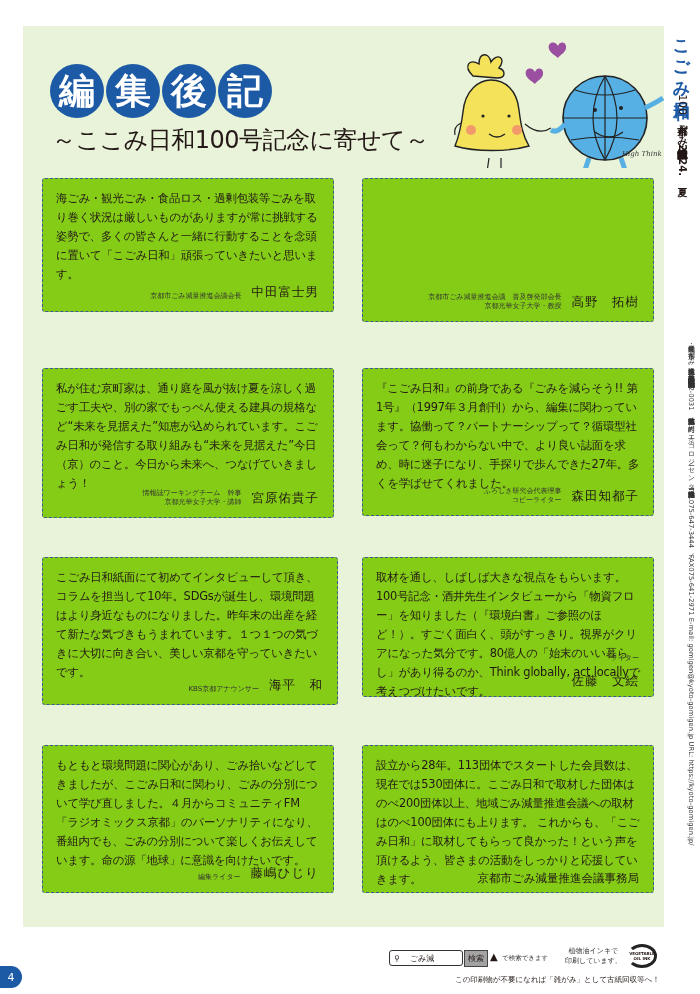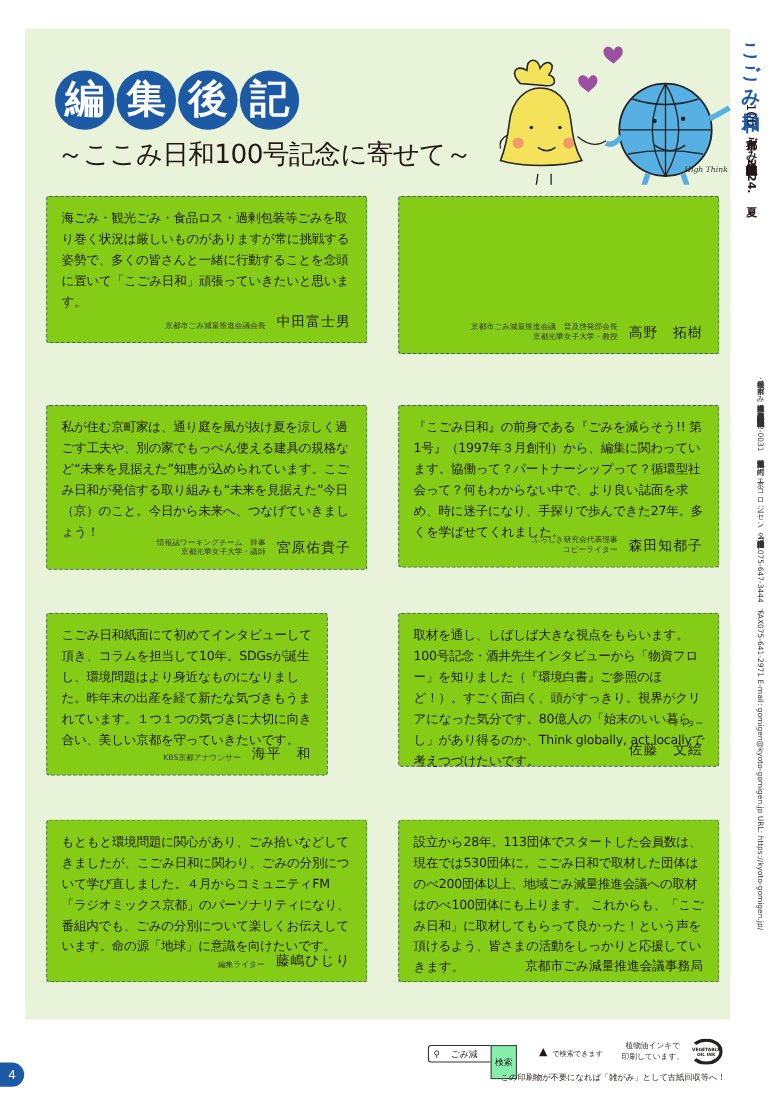--- a/index.html
+++ b/index.html
@@ -66,22 +66,22 @@
       border-radius: 0 11px 11px 0;
       display: flex; align-items: center; justify-content: center;
     }
 
     .footer-search {
       position: absolute; left: 389px; top: 950px; width: 74px; height: 16px;
       border: 1px solid #333; border-radius: 3px; background: #fff;
       display: flex; align-items: center; font-size: 8px; padding-left: 4px; gap: 10px;
     }
     .footer-btn {
-      position: absolute; left: 446px; top: 950px; width: 24px; height: 31px;
-      background: #86efac; border: 1px solid #444; font-size: 8px;
+      position: absolute; left: 464px; top: 950px; width: 24px; height: 17px;
+      background: #a3a3a3; border: 1px solid #444; font-size: 8px;
       display: flex; align-items: center; justify-content: center;
     }
     .footer-cursor { position: absolute; left: 490px; top: 951px; font-size: 10px; }
     .footer-hint { position: absolute; left: 502px; top: 954px; font-size: 6.5px; color: #333; }
     .footer-veg { position: absolute; left: 565px; top: 946px; font-size: 7px; line-height: 10px; text-align: center; color:#333; }
     .veg-logo {
       position: absolute; left: 627px; top: 944px; width: 30px; height: 24px;
       font-size: 4px; display: flex; align-items: center; justify-content: center; text-align: center;
       border-radius: 50%; border: 3px solid #222; border-left-color: transparent; line-height: 5px; font-weight: bold;
     }
@@ -156,21 +156,21 @@
 </div>
 <div class="card" style="left:362px; top:368px; width:292px; height:148px;">
   <div class="card-body">『こごみ日和』の前身である『ごみを減らそう!! 第1号』（1997年３月創刊）から、編集に関わっています。協働って？パートナーシップって？循環型社会って？何もわからない中で、より良い誌面を求め、時に迷子になり、手探りで歩んできた27年。多くを学ばせてくれました。</div>
   <div class="card-sig">
     <div class="sig-role" style="white-space:pre-line">ふろしき研究会代表理事
 コピーライター</div>
     <div class="sig-name">森田知都子</div>
   </div>
 </div>
 
-<div class="card" style="left:42px; top:557px; width:256px; height:148px;">
+<div class="card" style="left:42px; top:557px; width:296px; height:148px;">
   <div class="card-body">こごみ日和紙面にて初めてインタビューして頂き、コラムを担当して10年。SDGsが誕生し、環境問題はより身近なものになりました。昨年末の出産を経て新たな気づきもうまれています。１つ１つの気づきに大切に向き合い、美しい京都を守っていきたいです。</div>
   <div class="card-sig">
     <div class="sig-role">KBS京都アナウンサー</div>
     <div class="sig-name">海平　和</div>
   </div>
 </div>
 <div class="card" style="left:362px; top:557px; width:292px; height:140px;">
   <div class="card-body">取材を通し、しばしば大きな視点をもらいます。100号記念・酒井先生インタビューから「物資フロー」を知りました（『環境白書』ご参照のほど！）。すごく面白く、頭がすっきり。視界がクリアになった気分です。80億人の「始末のいい暮らし」があり得るのか、Think globally, act locallyで考えつづけたいです。</div>
   <div class="card-sig" style="bottom:6px;flex-direction:column;">
     <div class="sig-role">ライター</div>

